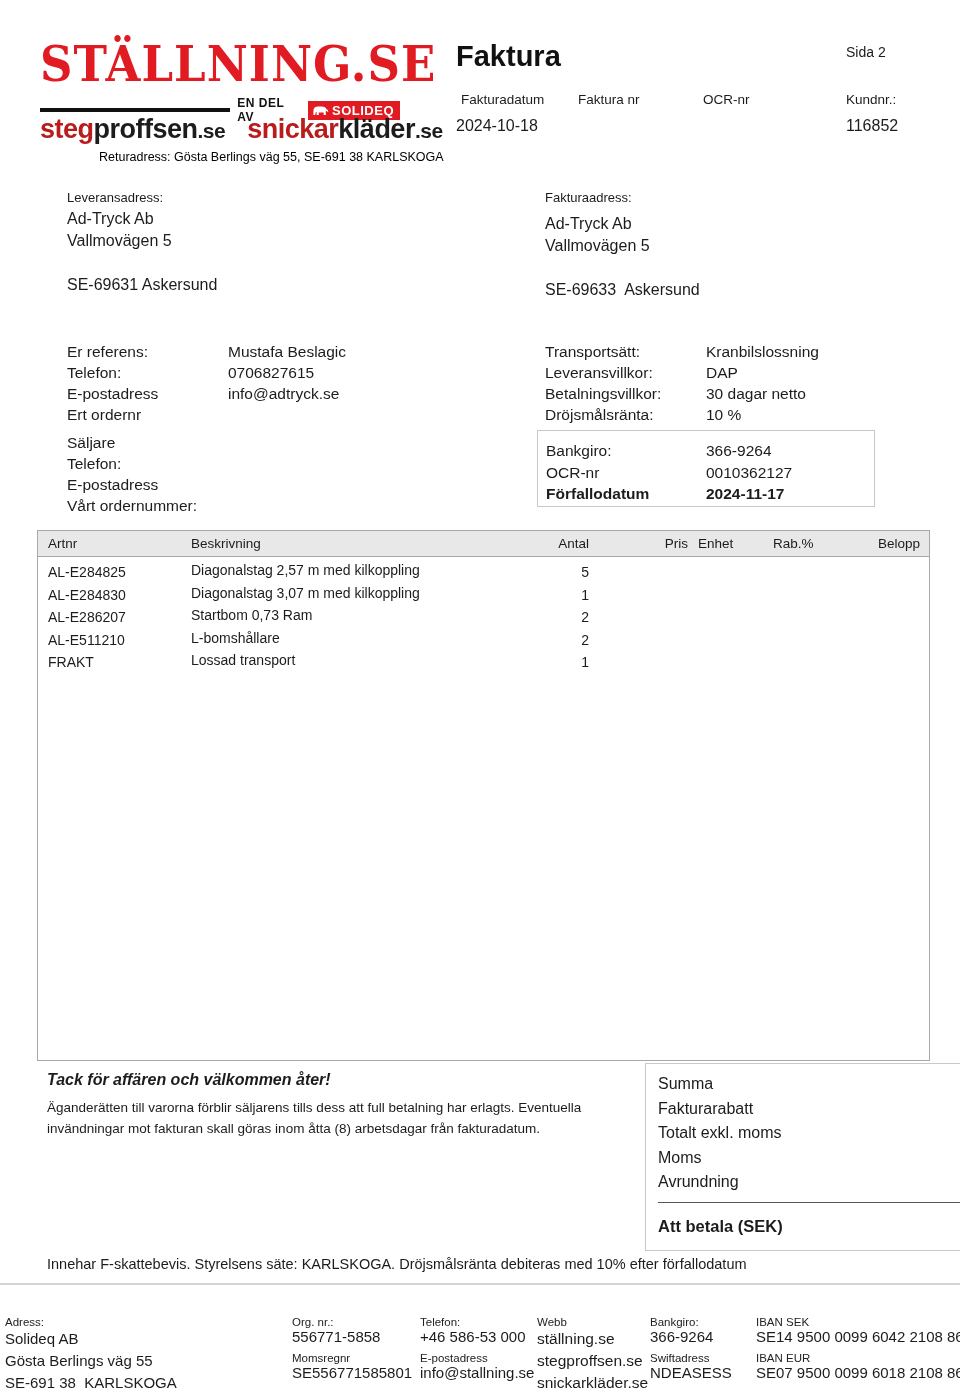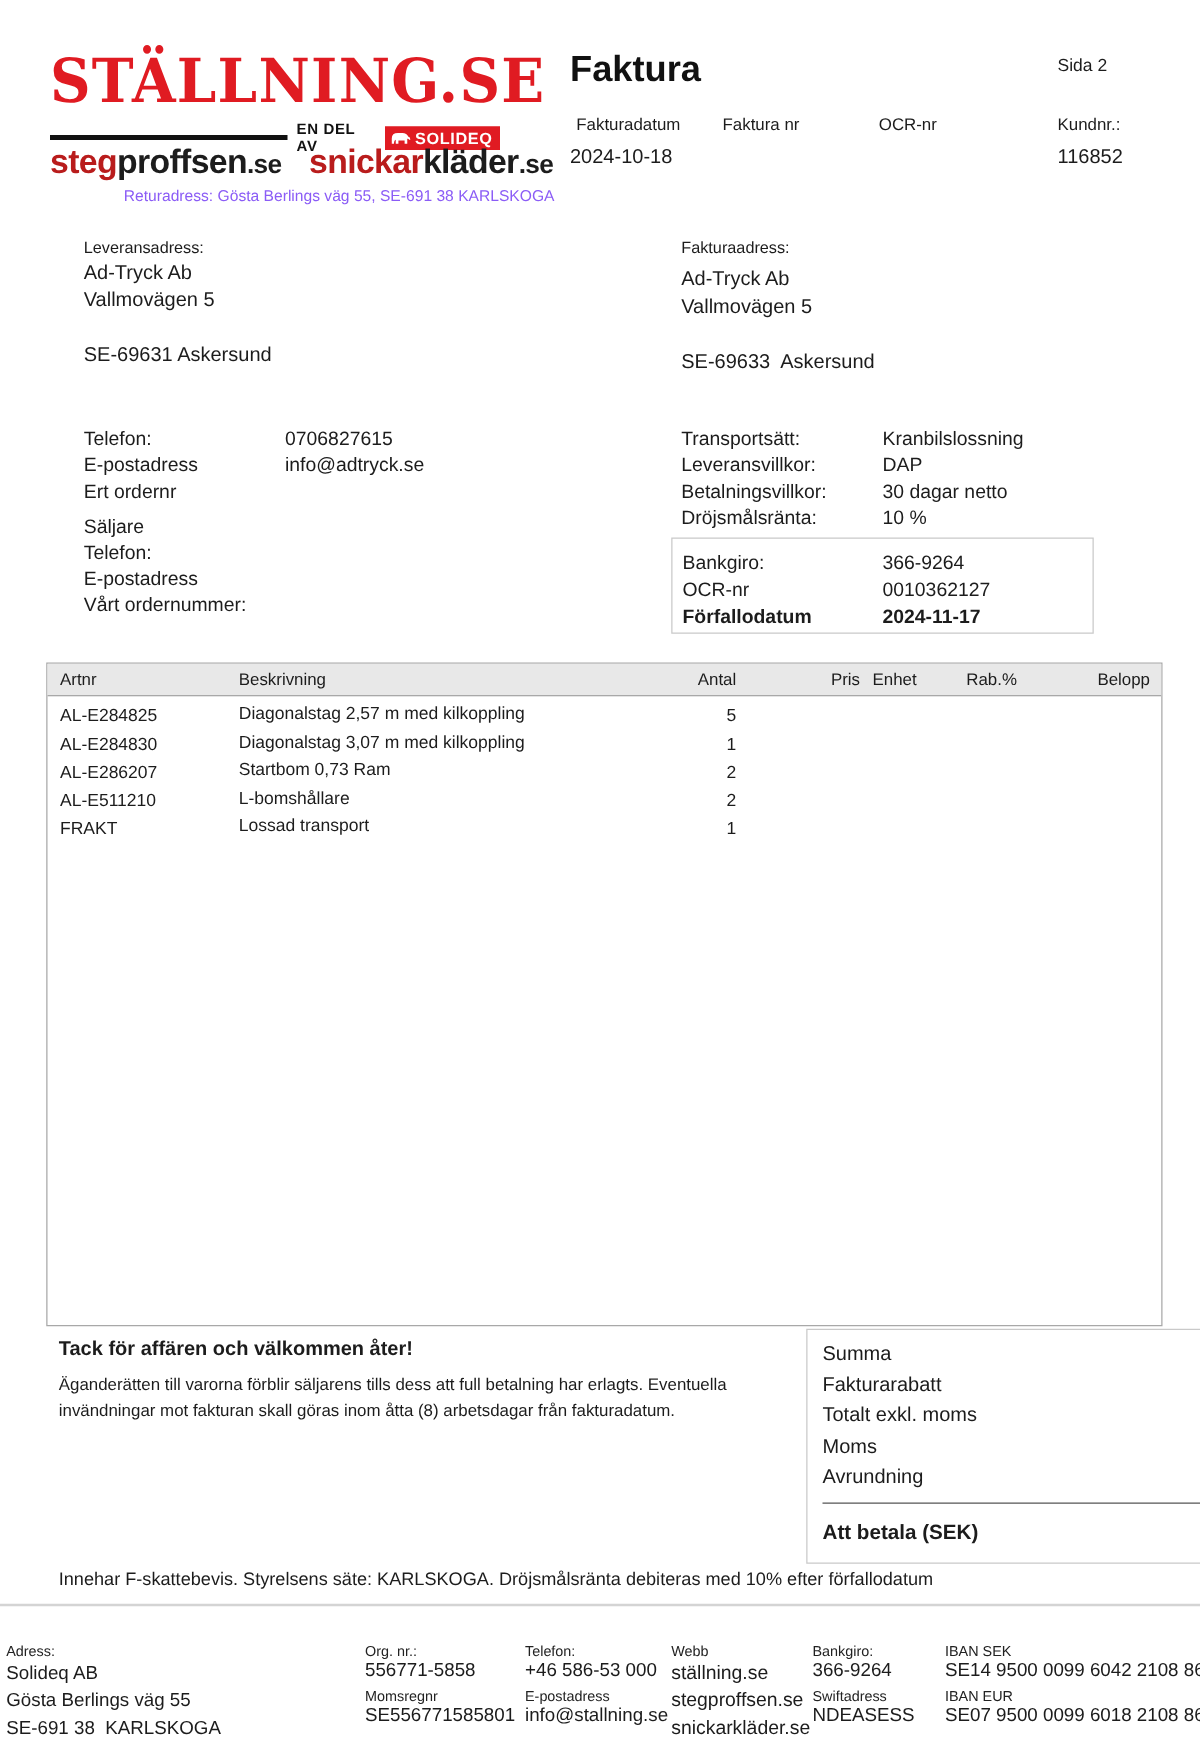--- a/index.html
+++ b/index.html
@@ -7,21 +7,21 @@
   .abs{position:absolute;}
 
   
   .brand{font-family:"DejaVu Serif",serif;font-weight:900;color:#e01b22;font-size:45px;letter-spacing:1px;transform:scaleY(1.08);transform-origin:left top;white-space:nowrap;}
   .brandline{height:4px;background:#111;}
   .endelav{font-size:12px;font-weight:bold;color:#111;letter-spacing:.5px;}
   .solideq-badge{background:#e01b22;color:#fff;font-weight:bold;font-size:13px;display:flex;align-items:center;gap:3px;padding:2px 6px 2px 4px;letter-spacing:.5px;}
   .subbrand{font-size:27px;font-weight:bold;white-space:nowrap;letter-spacing:-0.5px;}
   .subbrand .red{color:#b91c1c;}
   .subbrand .tld{font-size:21px;font-weight:600;}
-  .returadress{font-size:12.5px;color:#8b5cf6;}
+  .returadress{font-size:12.5px;color:#000000;}
 
   
   .doc-title{font-size:29px;font-weight:bold;color:#111;}
   .page-num{font-size:14px;}
   .meta-label{font-size:13.5px;}
   .meta-value{font-size:16px;}
 
   
   .addr-label{font-size:13px;}
   .addr-line{font-size:16px;line-height:22px;min-height:22px;white-space:pre-wrap;}
@@ -118,20 +118,24 @@
   <div class="addr-label">Fakturaadress:</div>
   <div style="height:8px;"></div>
   <div class="addr-line">Ad-Tryck Ab</div>
   <div class="addr-line">Vallmovägen 5</div>
   <div class="addr-line"></div>
   <div class="addr-line">SE-69633  Askersund</div>
 </div>
 
 <div class="abs" style="left:67px;top:341px;width:430px;">
   <div class="lv-row">
+      <span class="lv-label">Er referens:</span>
+      <span class="lv-value">Mustafa Beslagic</span>
+    </div>
+  <div class="lv-row">
       <span class="lv-label">Telefon:</span>
       <span class="lv-value">0706827615</span>
     </div>
   <div class="lv-row">
       <span class="lv-label">E-postadress</span>
       <span class="lv-value">info@adtryck.se</span>
     </div>
   <div class="lv-row">
       <span class="lv-label">Ert ordernr</span>
       <span class="lv-value"></span>
@@ -241,21 +245,21 @@
       <span class="c2">Lossad transport</span>
       <span class="c3">1</span>
       <span class="c4"></span>
       <span class="c5"></span>
       <span class="c6"></span>
       <span class="c7"></span>
     </div>
   </div>
 </div>
 
-<div class="abs thanks" style="left:47px;top:1071px;">Tack för affären och välkommen åter!</div>
+<div class="abs thanks" style="left:47px;top:1071px;font-style:italic;">Tack för affären och välkommen åter!</div>
 <div class="abs legal" style="left:47px;top:1097px;">Äganderätten till varorna förblir säljarens tills dess att full betalning har erlagts. Eventuella invändningar mot fakturan skall göras inom åtta (8) arbetsdagar från fakturadatum.</div>
 
 <div class="abs summary" style="left:645px;top:1063px;width:335px;height:188px;">
   <div class="summary-row">Summa</div>
   <div class="summary-row">Fakturarabatt</div>
   <div class="summary-row">Totalt exkl. moms</div>
   <div class="summary-row">Moms</div>
   <div class="summary-row">Avrundning</div>
   <div class="summary-divider"></div>
   <div class="summary-total">Att betala (SEK)</div>

